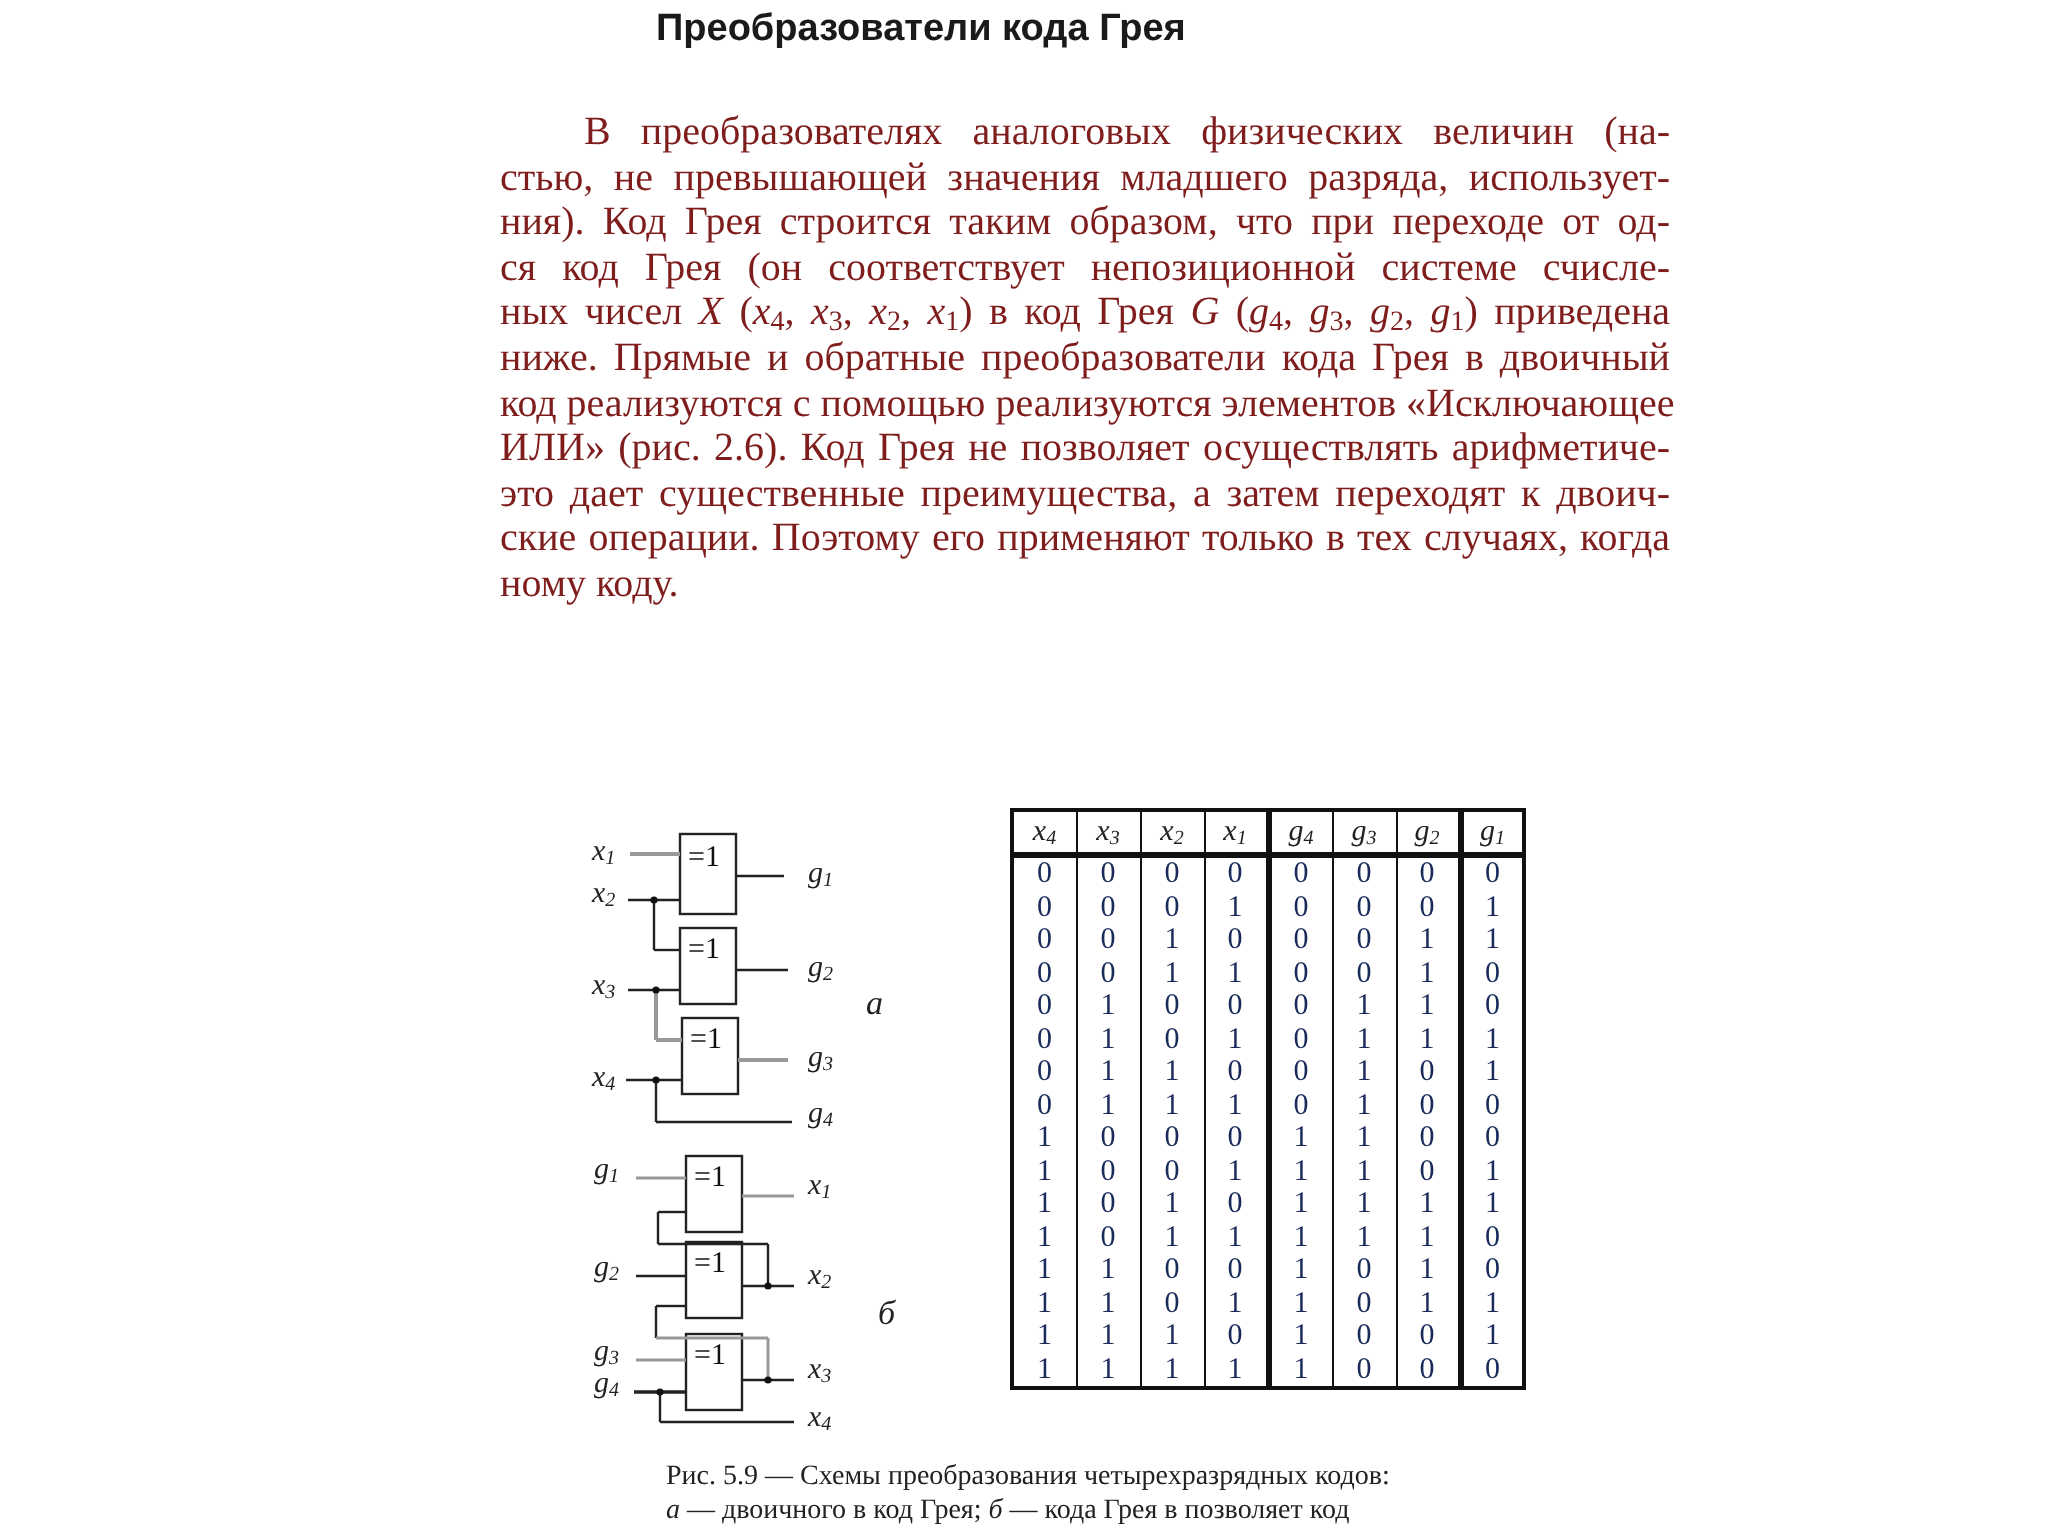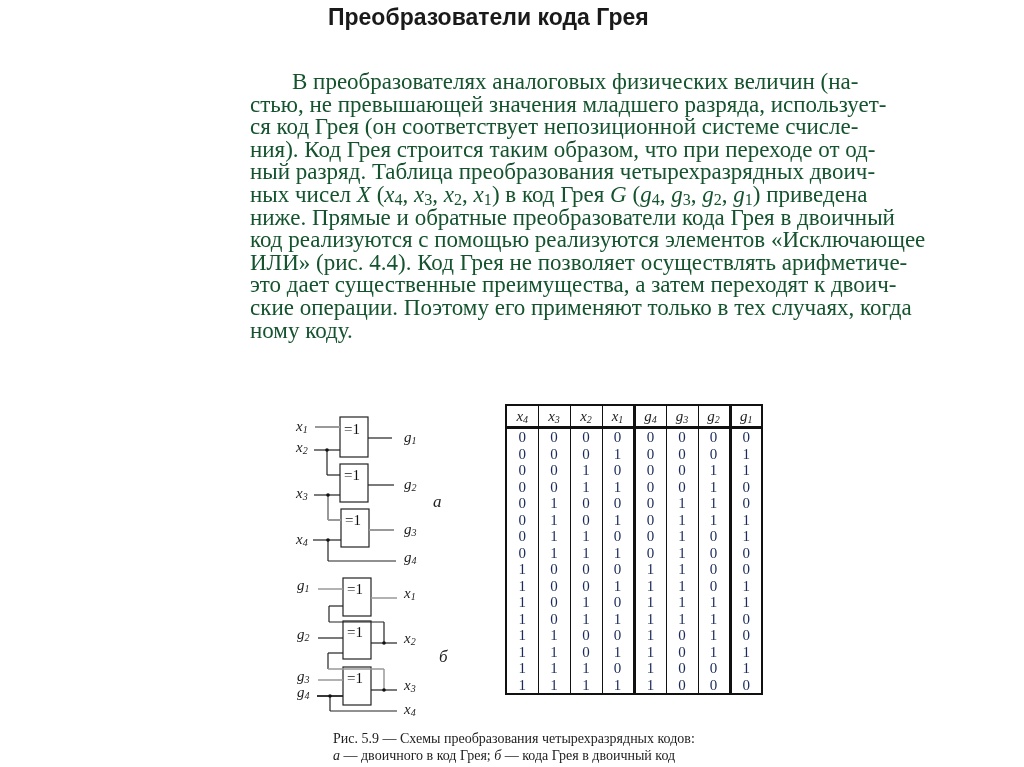--- a/index.html
+++ b/index.html
@@ -1,18 +1,18 @@
 <!DOCTYPE html>
 <html><head>
 <meta charset="utf-8">
 <style>
   html, body { margin: 0; padding: 0; background: #ffffff; }
   body { width: 1024px; height: 767px; position: relative; overflow: hidden; font-family: "Liberation Serif", serif; color: #111; }
-  .title { position: absolute; left: 328px; top: 4px; font-family: "Liberation Sans", sans-serif; font-weight: bold; font-size: 23px; color: #1a1a1a; white-space: nowrap; }
-  .para { position: absolute; left: 250px; top: 71px; width: 585px; font-size: 23px; line-height: 22.6px; color: #14532d; }
+  .title { position: absolute; left: 328px; top: 4px; font-family: "Liberation Sans", sans-serif; font-weight: bold; font-size: 19px; color: #1a1a1a; white-space: nowrap; }
+  .para { position: absolute; left: 250px; top: 55px; width: 585px; font-size: 20px; line-height: 22.6px; color: #7f1d1d; }
   .para .line { display: block; height: 22.6px; text-align: justify; text-align-last: justify; white-space: nowrap; overflow: visible; }
   .para .line.first { padding-left: 42px; }
   .para .line.last { text-align-last: left; }
   .para i { font-style: italic; }
   sub { font-size: 70%; vertical-align: -3px; line-height: 0; }
 
   .schemes { position: absolute; left: 280px; top: 405px; width: 210px; height: 320px; }
   .schemes svg { position: absolute; left: 0; top: 0; }
   .lbl { position: absolute; font-style: italic; font-size: 15px; color: #222; }
   .lbl sub { font-size: 10px; vertical-align: -2px; }
@@ -30,27 +30,26 @@
   .caption i { font-style: italic; }
 </style>
 </head>
 <body>
 
 <div class="title">Преобразователи кода Грея</div>
 
 <div class="para">
   <span class="line first">В преобразователях аналоговых физических величин (на-</span>
   <span class="line">стью, не превышающей значения младшего разряда, использует-</span>
+  <span class="line">ния). Код Грея строится таким образом, что при переходе от од-</span>
   <span class="line">ся код Грея (он соответствует непозиционной системе счисле-</span>
-  <span class="line">ния). Код Грея строится таким образом, что при переходе от од-</span>
-  <span class="line">ный разряд. Таблица преобразования четырехразрядных двоич-</span>
   <span class="line" id="line8"><span>ных чисел </span><i>X</i><span> (</span><i>x</i><sub>4</sub><span>, </span><i>x</i><sub>3</sub><span>, </span><i>x</i><sub>2</sub><span>, </span><i>x</i><sub>1</sub><span>) в код Грея </span><i>G</i><span> (</span><i>g</i><sub>4</sub><span>, </span><i>g</i><sub>3</sub><span>, </span><i>g</i><sub>2</sub><span>, </span><i>g</i><sub>1</sub><span>) приведена</span></span>
   <span class="line">ниже. Прямые и обратные преобразователи кода Грея в двоичный</span>
   <span class="line">код реализуются с помощью реализуются элементов «Исключающее</span>
-  <span class="line">ИЛИ» (рис. 4.4). Код Грея не позволяет осуществлять арифметиче-</span>
+  <span class="line">ИЛИ» (рис. 2.6). Код Грея не позволяет осуществлять арифметиче-</span>
   <span class="line">это дает существенные преимущества, а затем переходят к двоич-</span>
   <span class="line">ские операции. Поэтому его применяют только в тех случаях, когда</span>
   <span class="line last">ному коду.</span>
 </div>
 
 <div class="schemes">
   <svg width="210" height="320">
     <g stroke="#222" stroke-width="1.2" fill="none">
 
       <rect x="60" y="12" width="28" height="40"></rect>
@@ -313,14 +312,14 @@
         <td class="thick">1</td>
         <td>0</td>
         <td>0</td>
         <td class="thick">0</td>
       </tr>
     </tbody>
 </table>
 
 <div class="caption">
   <div>Рис. 5.9  — Схемы преобразования четырехразрядных кодов:</div>
-  <div><i>а</i><span> — двоичного в код Грея; </span><i>б</i><span> — кода Грея в двоичный код</span></div>
+  <div><i>а</i><span> — двоичного в код Грея; </span><i>б</i><span> — кода Грея в позволяет код</span></div>
 </div>
 
 </body></html>

